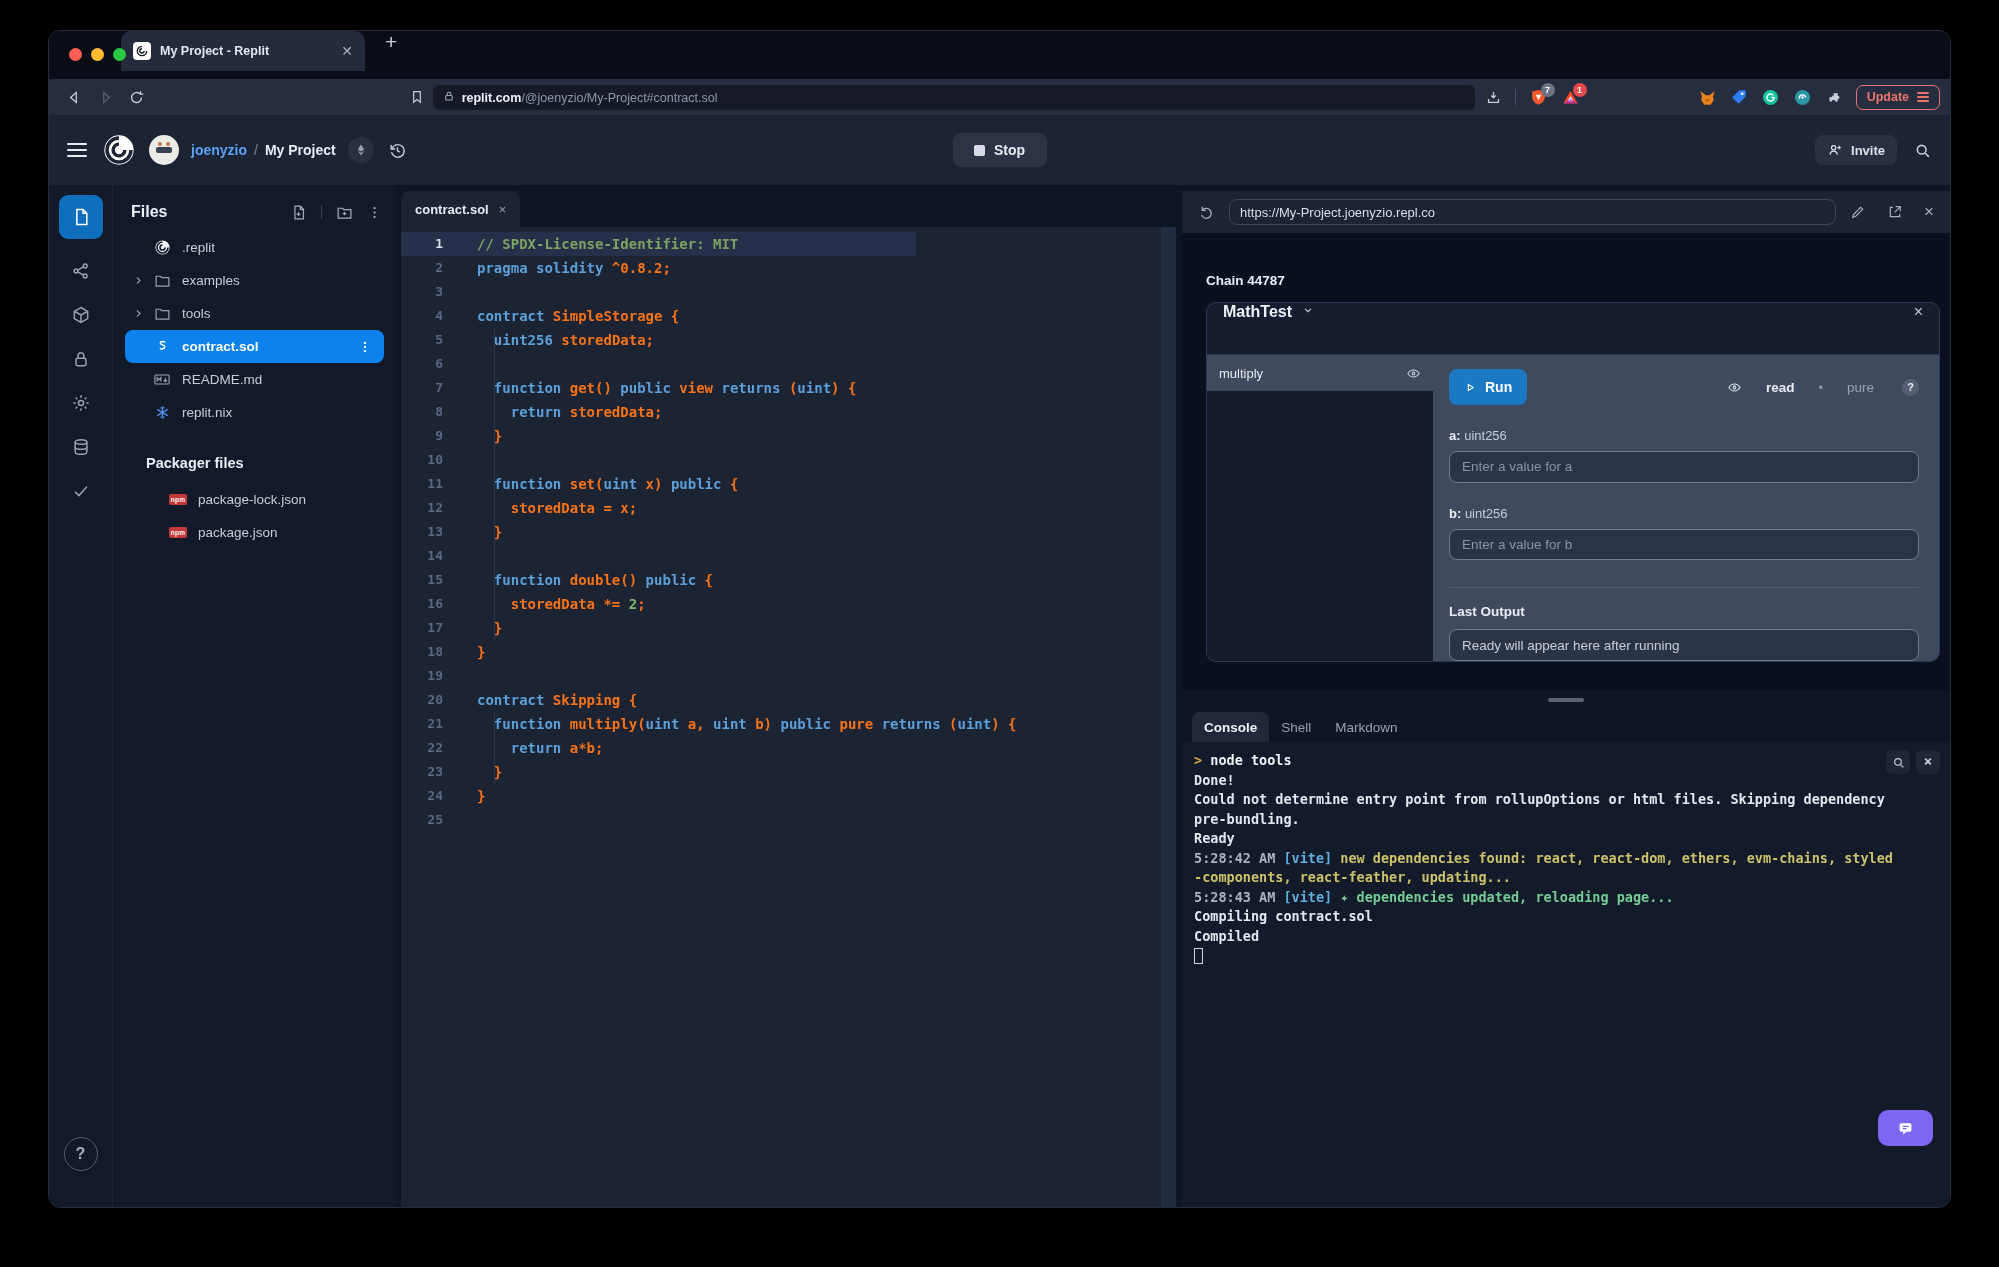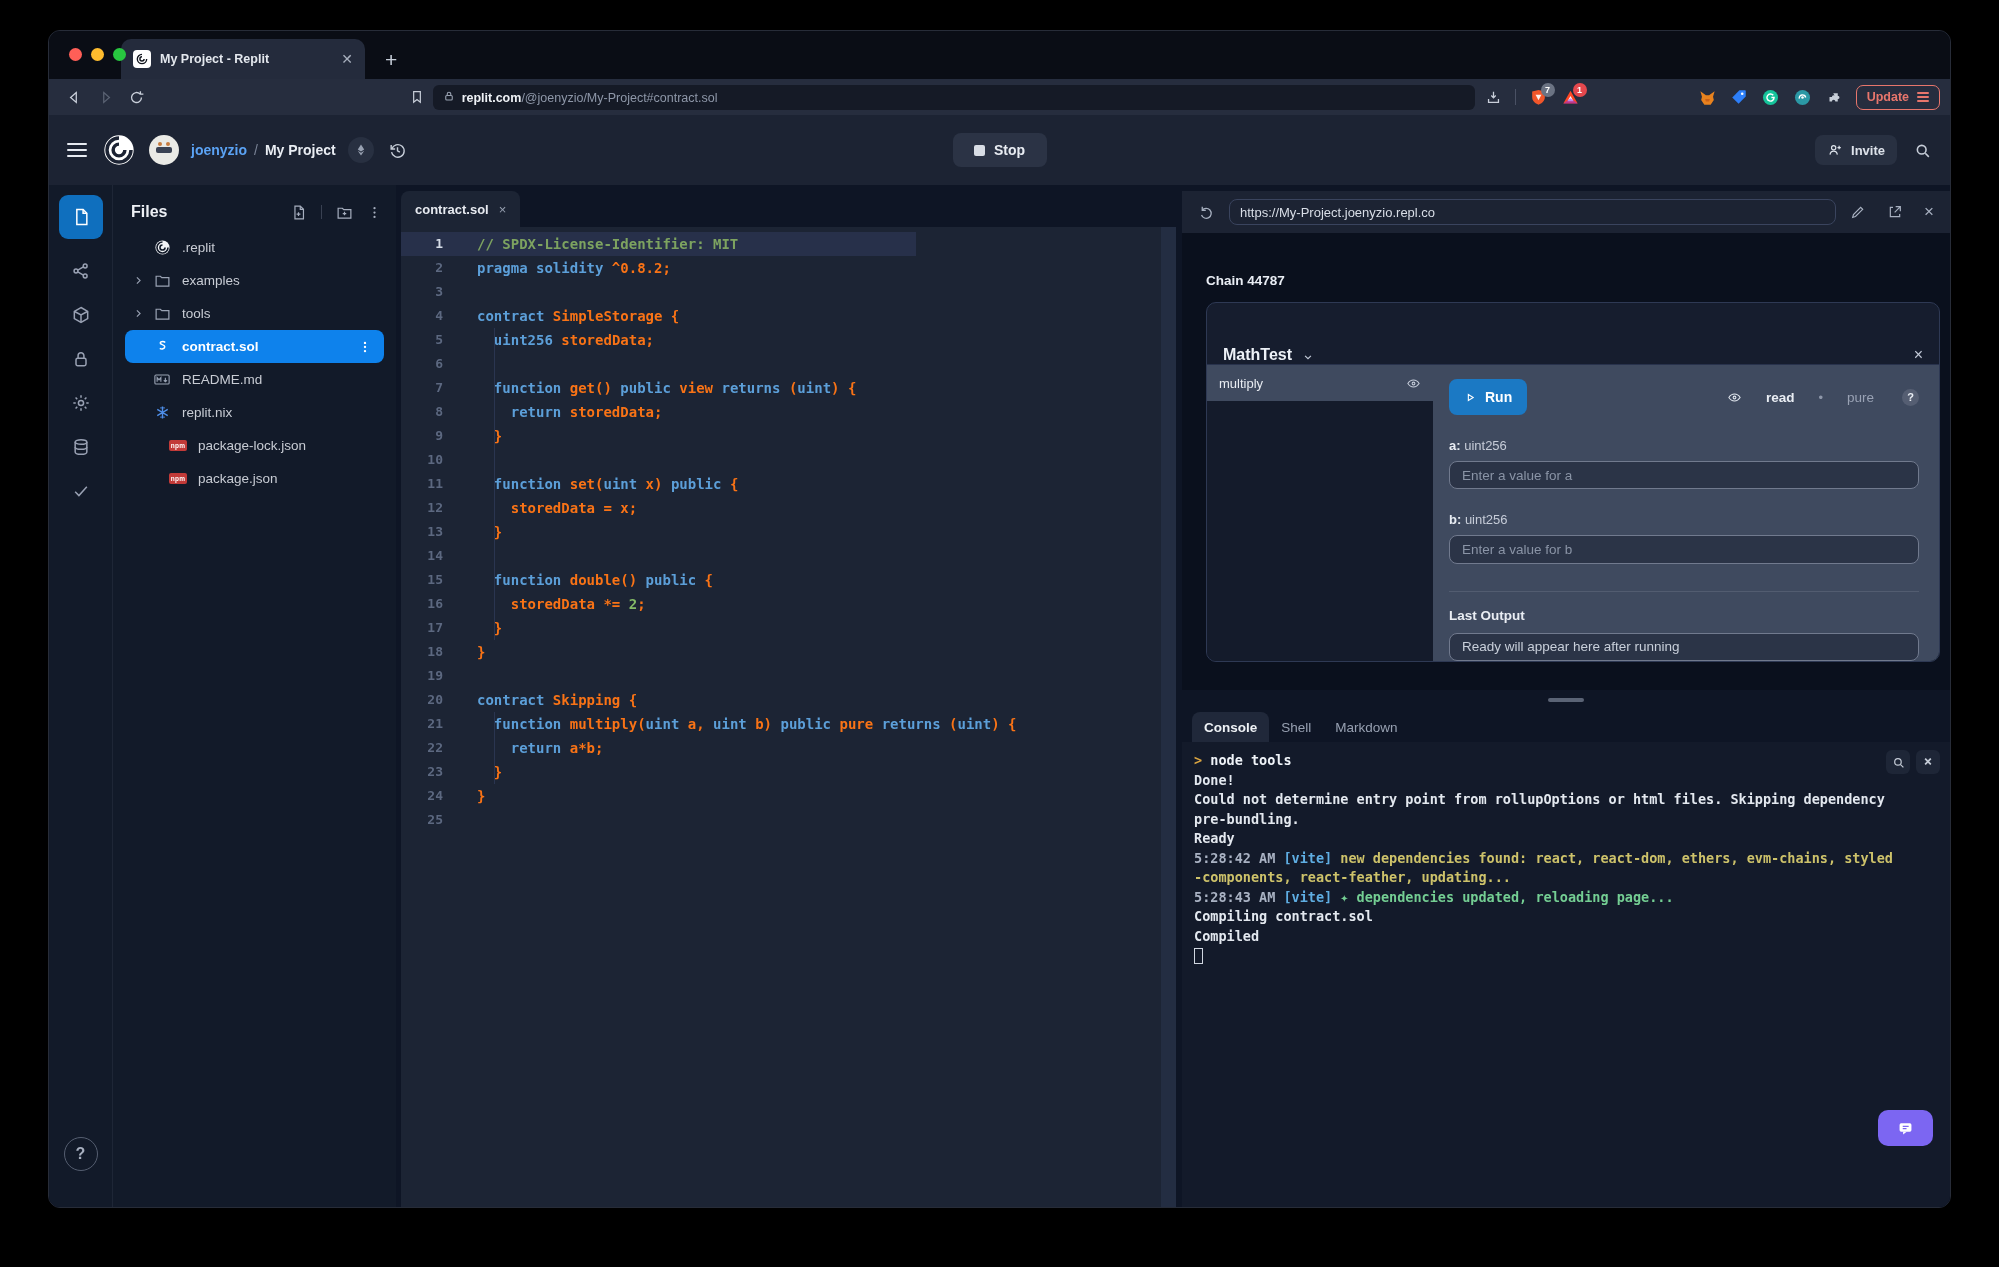--- a/index.html
+++ b/index.html
@@ -8,21 +8,21 @@
     --console_warn:#CDC26A; --console_ok:#74CE93; --console_vite:#5FAEE3; --console_prompt:#D9A441;
     --username:#5BA3F5; --nix:#4E8EE8; --npm:#C23A38;
   }
   *{box-sizing:border-box;margin:0;padding:0}
   body{background:#000;font-family:"Liberation Sans",sans-serif;-webkit-font-smoothing:antialiased}
   .stage{position:relative;width:1999px;height:1267px;background:#000;overflow:hidden}
   .window{position:absolute;left:48px;top:30px;width:1903px;height:1178px;border-radius:12px;
     background:#0E1525;overflow:hidden;border:1px solid #272c38;display:flex;flex-direction:column}
 
   
-  .tabstrip{height:48px;background:#0A0D15;display:flex;align-items:flex-end;flex:none;position:relative}
+  .tabstrip{height:48px;background:#0A0D15;display:flex;flex:none;position:relative}
   .lights{position:absolute;left:20px;top:17px;display:flex;gap:9px}
   .light{width:13px;height:13px;border-radius:50%}
   .l-red{background:#FF5F57}.l-yel{background:#FEBC2E}.l-grn{background:#28C840}
   .btab{margin-left:72px;width:244px;height:40px;background:#242B3C;border-radius:10px 10px 0 0;
     display:flex;align-items:center;padding:0 12px;gap:9px}
   .btab .fav{width:18px;height:18px;background:#fff;border-radius:4px;display:flex;align-items:center;justify-content:center}
   .btab .ttl{font-size:12.5px;font-weight:700;color:#E4E8EE;flex:1;white-space:nowrap;overflow:hidden}
   .btab .x{color:#A8B0BE;font-size:14px;line-height:1}
   .newtab{color:#C6CDD8;font-size:21px;margin:0 0 9px 20px;line-height:1}
   .toolbar{height:36px;background:#262D3E;display:flex;align-items:center;padding:0 10px;flex:none}
@@ -106,21 +106,21 @@
   .rightcol{width:768px;flex:none;display:flex;flex-direction:column;padding-top:6px;background:#0E1525}
   .wvbar{height:42px;background:#1C2333;display:flex;align-items:center;padding:0 16px;gap:14px;flex:none}
   .wvbar .ic{color:#A7B0C0;display:flex}
   .wvurl{width:610px;height:26px;border:1px solid #3A445E;border-radius:8px;background:transparent;
     color:#D9DEE7;font-size:13px;font-family:"Liberation Sans",sans-serif;padding:0 10px;outline:none}
   .wvbar .right-ics{margin-left:auto;display:flex;gap:21px;align-items:center}
   .wvbody{height:457px;background:#0A101D;padding:40px 0 0 24px;flex:none}
   .chain{font-size:13.5px;font-weight:700;color:#E9EDF4}
   .card{margin:14px 10px 0 0;height:360px;border:1px solid #2E3954;border-radius:10px;background:#161D2E;
     display:flex;flex-direction:column;overflow:hidden}
-  .card-hd{height:62px;display:flex;align-items:flex-end;padding:0 16px;border-bottom:1px solid #28324C;flex:none}
+  .card-hd{height:52px;display:flex;align-items:flex-start;padding:0 16px;border-bottom:1px solid #28324C;flex:none}
   .card-hd .nm{font-size:16px;font-weight:700;color:#EDF1F7}
   .card-hd .chev{color:#C3CAD8;display:flex;margin-left:9px}
   .card-hd .x{margin-left:auto;color:#C3CAD8;font-size:16px}
   .card-bd{flex:1;display:flex;min-height:0}
   .methods{width:226px;background:#141B2B;flex:none;display:flex;flex-direction:column}
   .mrow{height:36px;background:#3F4A5F;display:flex;align-items:center;padding:0 12px;color:#E8ECF2;font-size:13px}
   .mrow .eye{margin-left:auto;color:#C6CDDA;display:flex}
   .form{flex:1;background:#3F4A5F;padding:14px 20px 0 16px;display:flex;flex-direction:column}
   .runrow{display:flex;align-items:center}
   .runbtn{height:36px;padding:0 15px;border-radius:8px;background:var(--run);display:flex;align-items:center;gap:8px}
@@ -477,20 +477,21 @@
             <div class="frow">
               <span class="fic">
                 <svg width="17" height="17" viewBox="0 0 24 24" fill="none" stroke="var(--nix)" stroke-width="2">
                   <path d="M12 3.5v17M4.6 7.7l14.8 8.6M19.4 7.7L4.6 16.3"></path>
                   <path d="M8.5 5.5l7 0M8.5 18.5l7 0" opacity=".7"></path>
                 </svg>
               </span>
               <span>replit.nix</span>
             </div>
           </div>
+        <div class="files-sec">Packager files</div>
         <div id="pkg-list">
             <div class="frow pkg">
               <span class="fic">
                 <span style="display:inline-flex;align-items:center;justify-content:center;width:20px;height:11px;background:var(--npm);border-radius:2px;color:#fff;font-size:6.5px;font-weight:700;font-family:'Liberation Sans',sans-serif;letter-spacing:.3px">npm</span>
               </span>
               <span>package-lock.json</span>
             </div>
             <div class="frow pkg">
               <span class="fic">
                 <span style="display:inline-flex;align-items:center;justify-content:center;width:20px;height:11px;background:var(--npm);border-radius:2px;color:#fff;font-size:6.5px;font-weight:700;font-family:'Liberation Sans',sans-serif;letter-spacing:.3px">npm</span>

